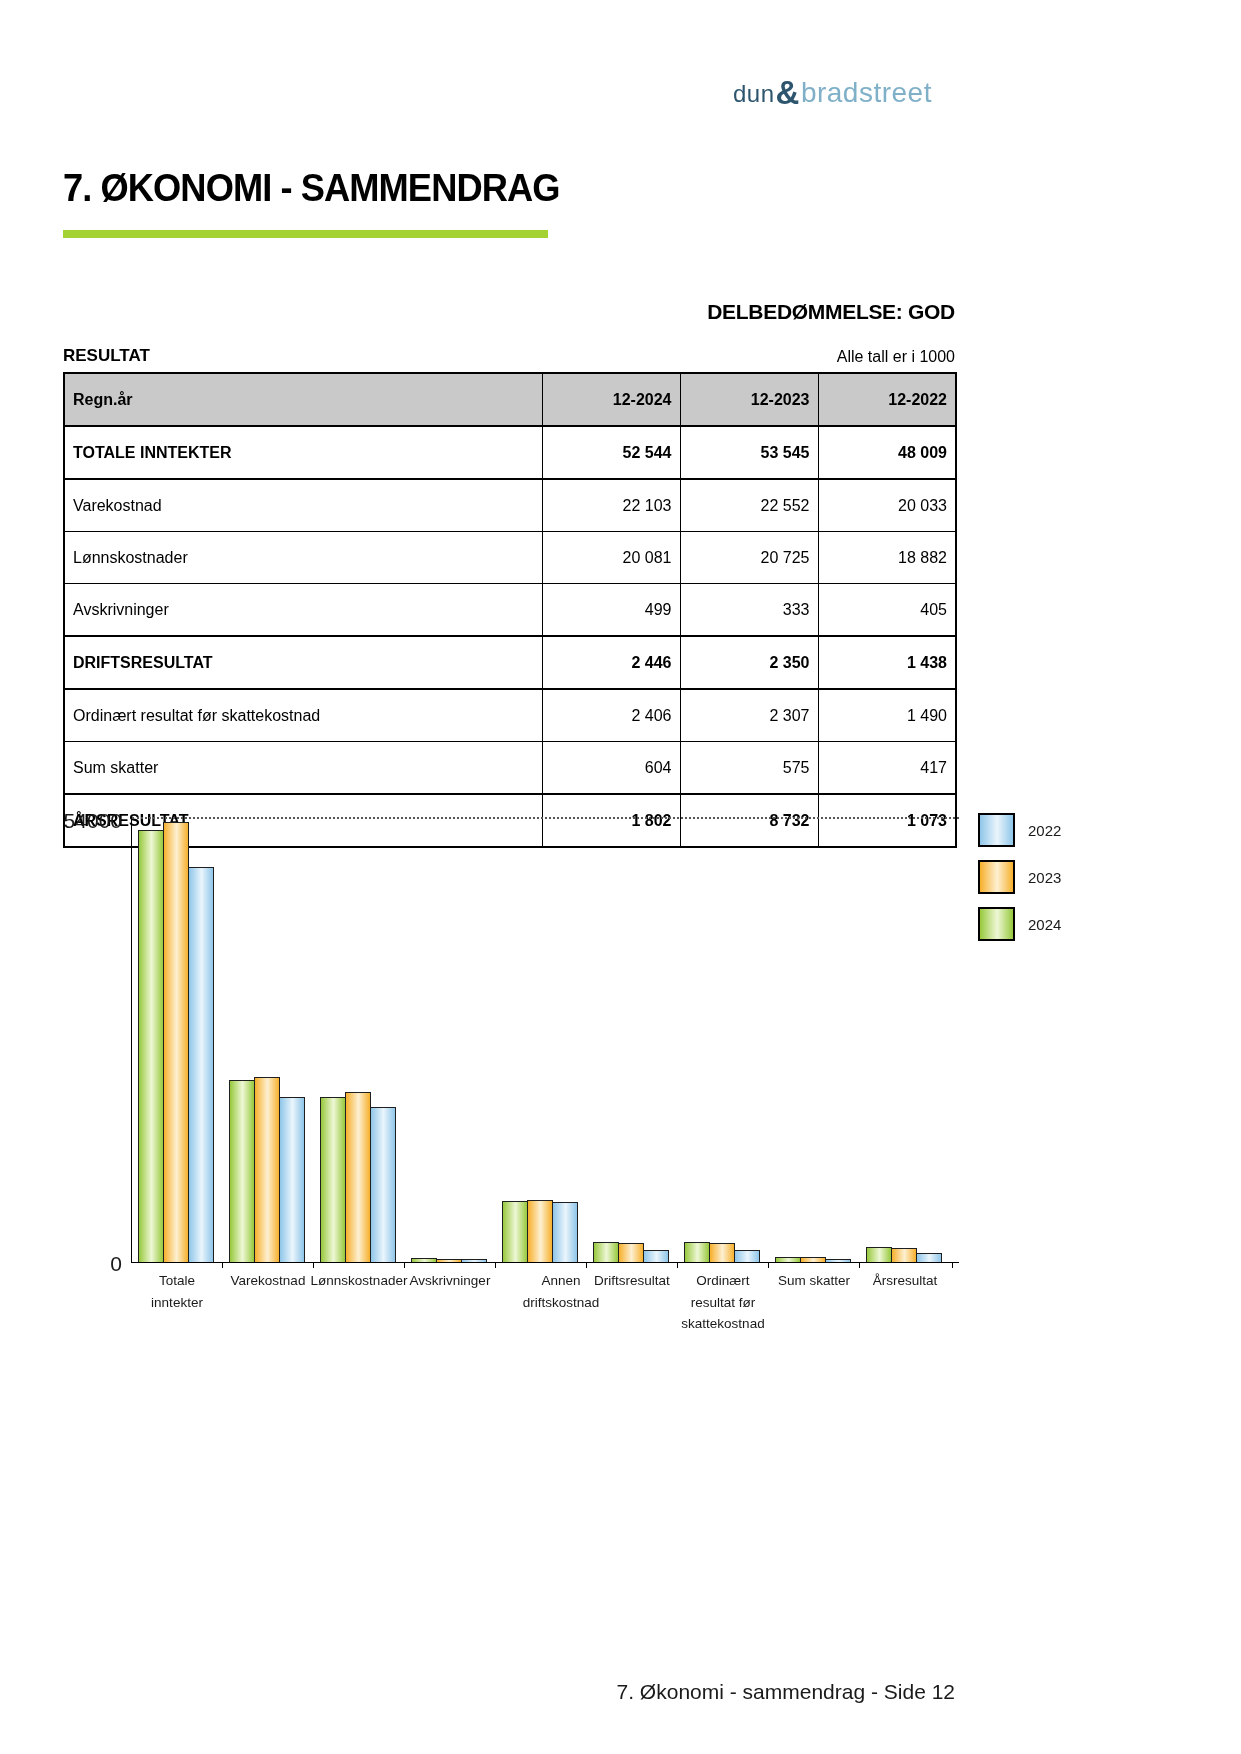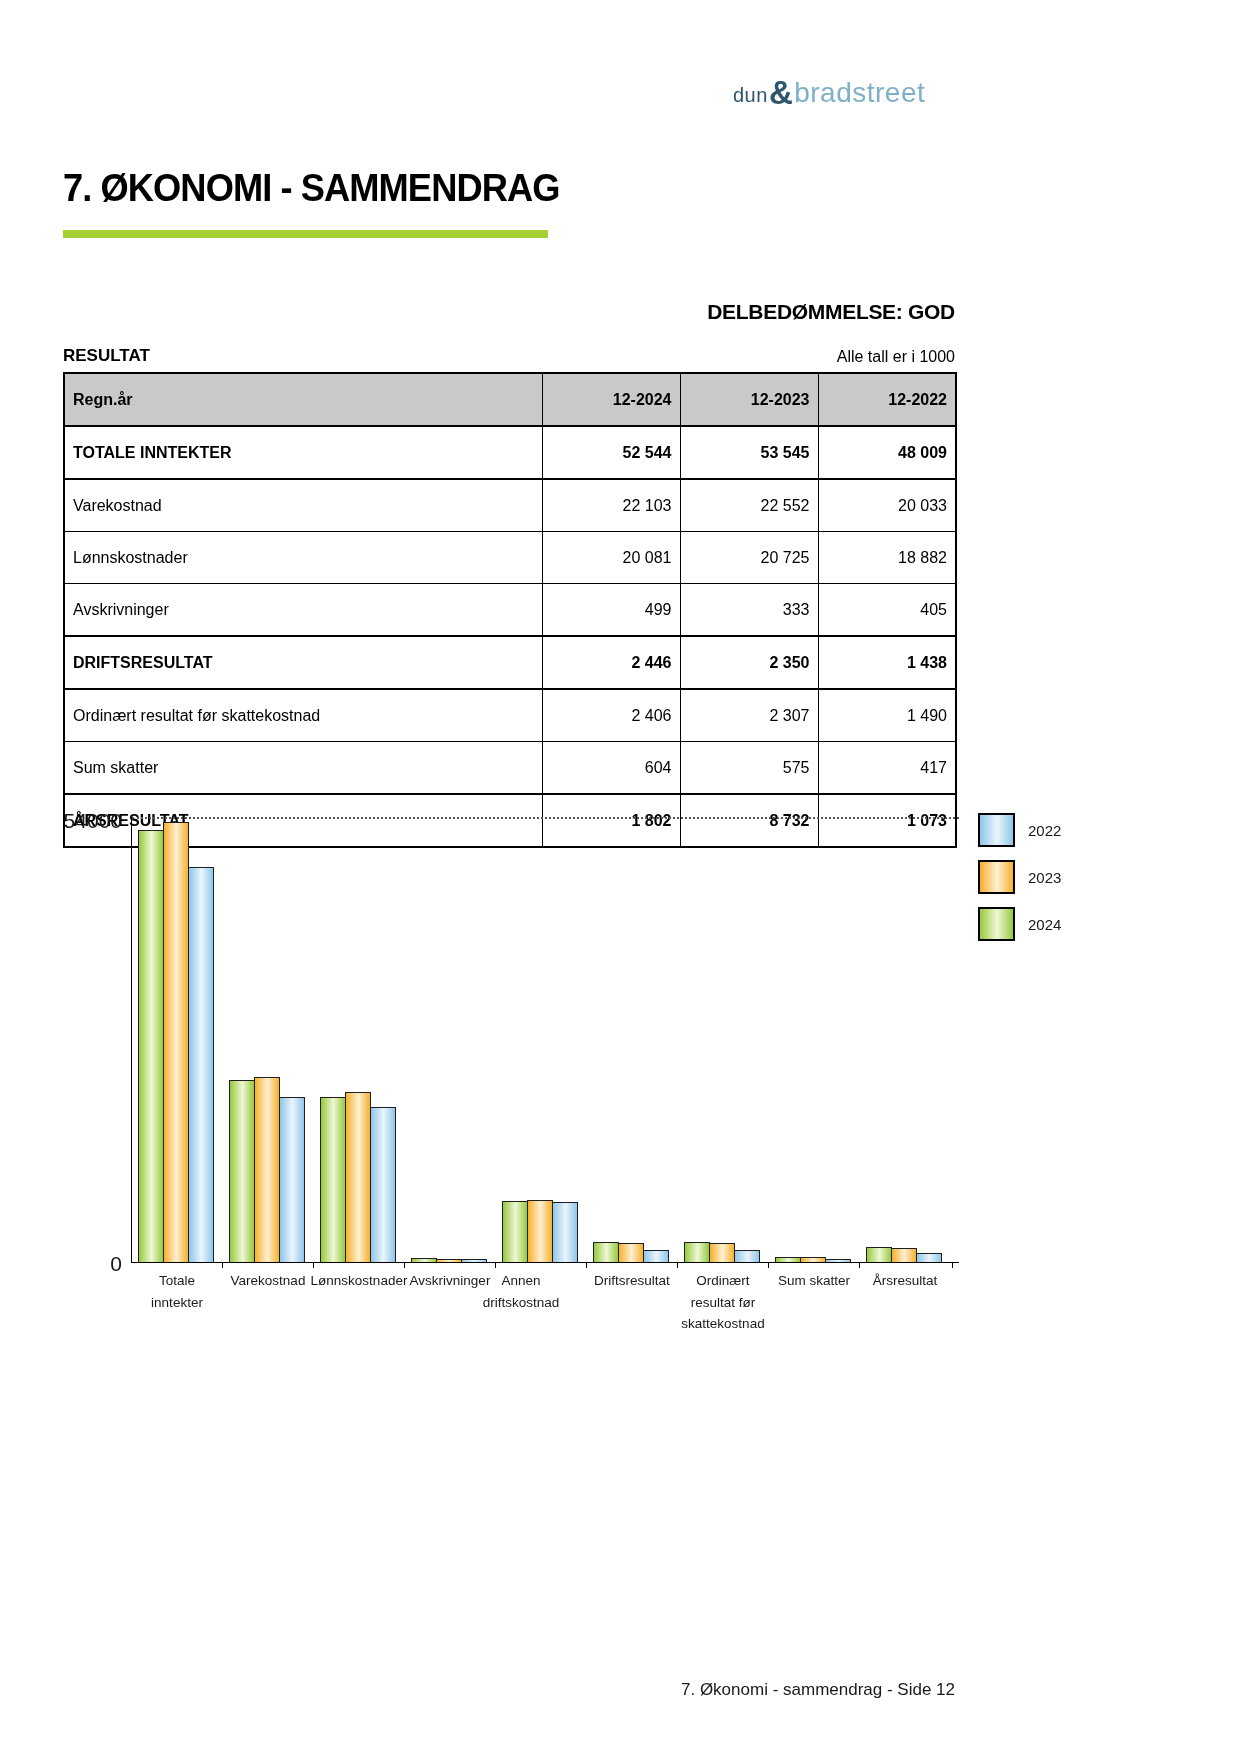--- a/index.html
+++ b/index.html
@@ -1,21 +1,21 @@
 <!DOCTYPE html>
 <html><head>
 <meta charset="utf-8">
 <style>
   html,body{margin:0;padding:0;background:#fff;}
   .page{position:relative;width:1241px;height:1754px;background:#ffffff;overflow:hidden;
         font-family:"Liberation Sans",sans-serif;color:#000;}
 
   
   .logo{position:absolute;left:733px;top:72px;white-space:nowrap;letter-spacing:.5px;}
-  .logo-dun{font-size:20px;color:#2d566e;}
+  .logo-dun{font-size:24px;color:#2d566e;}
   .logo-amp{font-size:33px;color:#2d566e;font-weight:bold;margin:0 1px;position:relative;top:2px;}
   .logo-brad{font-size:28px;color:#7fb0c8;}
 
   
   .title{position:absolute;left:63px;top:166px;margin:0;font-size:39px;font-weight:bold;
          letter-spacing:-1px;transform:scaleX(.93);transform-origin:left;white-space:nowrap;}
   .title-rule{position:absolute;left:63px;top:230px;width:485px;height:8px;background:#a4d233;}
 
   .rating{position:absolute;right:286px;top:300px;font-size:21px;font-weight:bold;letter-spacing:-.3px;}
   .section-label{position:absolute;left:63px;top:346px;font-size:17px;font-weight:bold;}
@@ -42,21 +42,21 @@
   .bar{width:26px;box-sizing:border-box;border:1px solid #1f1f1f;border-bottom:none;}
   .bar+.bar{margin-left:-1px;}
   .xtick{position:absolute;bottom:-6px;width:1px;height:6px;background:#000;}
   .cat-label{position:absolute;top:452px;width:120px;text-align:center;font-size:13.5px;
              line-height:1.6;color:#1a1a1a;}
   .legend{position:absolute;left:978px;top:813px;}
   .legend-item{display:flex;align-items:center;margin-bottom:13px;}
   .swatch{width:37px;height:34px;box-sizing:border-box;border:2px solid #000;}
   .legend-label{font-size:15px;margin-left:13px;color:#1a1a1a;}
 
-  .footer{position:absolute;right:286px;top:1680px;font-size:17px;color:#1a1a1a;}
+  .footer{position:absolute;right:286px;top:1680px;font-size:21px;color:#1a1a1a;}
 </style>
 </head>
 <body>
 
 <div class="page">
 
   <div class="logo">
     <span class="logo-dun" style="color: rgb(45, 86, 110);">dun</span><span class="logo-amp" style="color: rgb(45, 86, 110);">&amp;</span><span class="logo-brad" style="color: rgb(127, 176, 200);">bradstreet</span>
   </div>
 
@@ -173,21 +173,21 @@
       </div>
       <div class="cat-label" style="left: 258px;">
         <div>Avskrivninger</div>
       </div>
       <div class="xtick" style="left: 272px;"></div>
       <div class="bar-group" style="left: 370px;">
         <div class="bar" title="Annen driftskostnad 2024: 7415" style="height: 61px; background: linear-gradient(90deg, rgb(151, 201, 61) 0%, rgb(238, 247, 213) 52%, rgb(151, 201, 61) 100%); border-color: rgb(31, 31, 31);"></div>
         <div class="bar" title="Annen driftskostnad 2023: 7585" style="height: 62px; background: linear-gradient(90deg, rgb(247, 176, 44) 0%, rgb(253, 240, 210) 52%, rgb(247, 176, 44) 100%); border-color: rgb(31, 31, 31);"></div>
         <div class="bar" title="Annen driftskostnad 2022: 7251" style="height: 60px; background: linear-gradient(90deg, rgb(143, 198, 233) 0%, rgb(234, 245, 252) 52%, rgb(143, 198, 233) 100%); border-color: rgb(31, 31, 31);"></div>
       </div>
-      <div class="cat-label" style="left: 329px;">
+      <div class="cat-label" style="left: 369px;">
         <div>Annen</div>
         <div>driftskostnad</div>
       </div>
       <div class="xtick" style="left: 363px;"></div>
       <div class="bar-group" style="left: 461px;">
         <div class="bar" title="Driftsresultat 2024: 2446" style="height: 20px; background: linear-gradient(90deg, rgb(151, 201, 61) 0%, rgb(238, 247, 213) 52%, rgb(151, 201, 61) 100%); border-color: rgb(31, 31, 31);"></div>
         <div class="bar" title="Driftsresultat 2023: 2350" style="height: 19px; background: linear-gradient(90deg, rgb(247, 176, 44) 0%, rgb(253, 240, 210) 52%, rgb(247, 176, 44) 100%); border-color: rgb(31, 31, 31);"></div>
         <div class="bar" title="Driftsresultat 2022: 1438" style="height: 12px; background: linear-gradient(90deg, rgb(143, 198, 233) 0%, rgb(234, 245, 252) 52%, rgb(143, 198, 233) 100%); border-color: rgb(31, 31, 31);"></div>
       </div>
       <div class="cat-label" style="left: 440px;">

